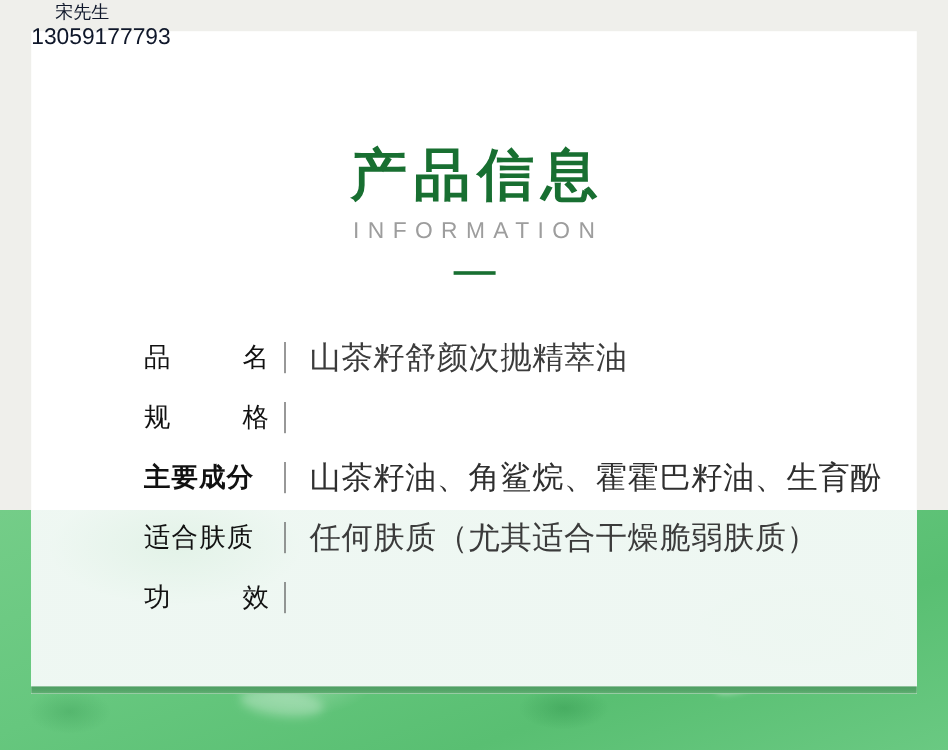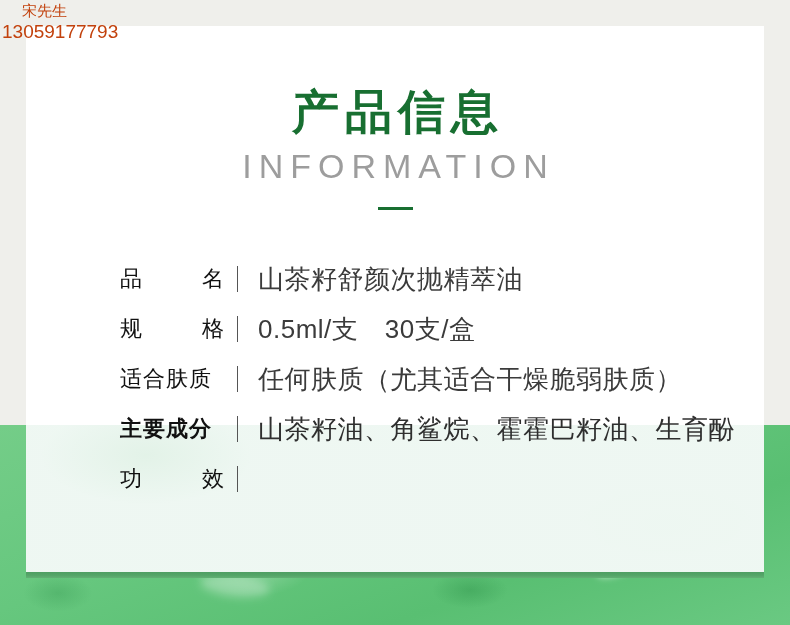--- a/index.html
+++ b/index.html
@@ -92,36 +92,36 @@
 
   .card-inner {
     position: relative;
     z-index: 3;
     width: 100%;
     height: 100%;
   }
 
   
   .header {
-    padding-top: 62px;
+    padding-top: 96px;
     text-align: center;
   }
   .title-cn {
     font-family: "Liberation Sans", "DejaVu Sans", sans-serif;
     font-size: 47px;
     font-weight: 700;
     letter-spacing: 6px;
     color: #186f31;
     line-height: 1;
     margin: 0;
     padding-left: 6px;
   }
   .title-en {
     margin: 14px 0 0 0;
-    font-size: 34px;
+    font-size: 19px;
     font-weight: 400;
     letter-spacing: 7px;
     color: #9d9d9d;
     line-height: 1;
     padding-left: 7px;
   }
   .title-rule {
     width: 35px;
     height: 3px;
     background: #186f31;
@@ -171,24 +171,25 @@
   .row-value.strong {
     color: #2f2f2f;
   }
 
   
   .watermark {
     position: absolute;
     left: 0;
     top: 0;
     z-index: 40;
-    color: #c2410c;
+    color: #0f172a;
     font-family: "Liberation Sans", "DejaVu Sans", sans-serif;
     line-height: 1;
     pointer-events: none;
+    padding-left: 24px;
   }
   .wm-name {
     font-size: 15px;
     margin: 3px 0 0 22px;
     letter-spacing: 0px;
   }
   .wm-phone {
     font-size: 19px;
     margin: 4px 0 17px 2px;
     letter-spacing: 0px;
@@ -226,33 +227,32 @@
           <div class="row-sep"></div>
           <div class="row-value">山茶籽舒颜次抛精萃油</div>
         </div>
 
         <div class="row">
           <div class="row-label">
             <span>规</span>
             <span>格</span>
           </div>
           <div class="row-sep"></div>
-          <div class="row-value">0.5ml/支　30支/盒</div>
+        </div>
+
+        <div class="row">
+          <div class="row-label tight bold">主要成分</div>
+          <div class="row-sep"></div>
+          <div class="row-value strong">山茶籽油、角鲨烷、霍霍巴籽油、生育酚</div>
         </div>
 
         <div class="row">
           <div class="row-label tight">适合肤质</div>
           <div class="row-sep"></div>
           <div class="row-value">任何肤质（尤其适合干燥脆弱肤质）</div>
-        </div>
-
-        <div class="row">
-          <div class="row-label tight bold">主要成分</div>
-          <div class="row-sep"></div>
-          <div class="row-value strong">山茶籽油、角鲨烷、霍霍巴籽油、生育酚</div>
         </div>
 
         <div class="row">
           <div class="row-label">
             <span>功</span>
             <span>效</span>
           </div>
           <div class="row-sep"></div>
         </div>
 

